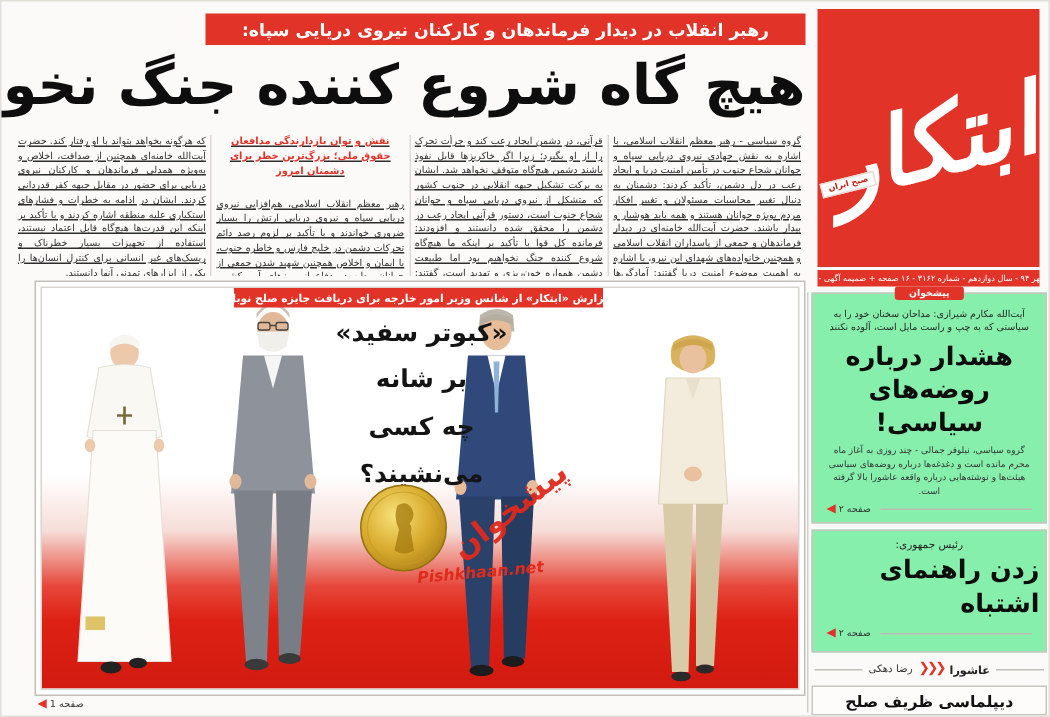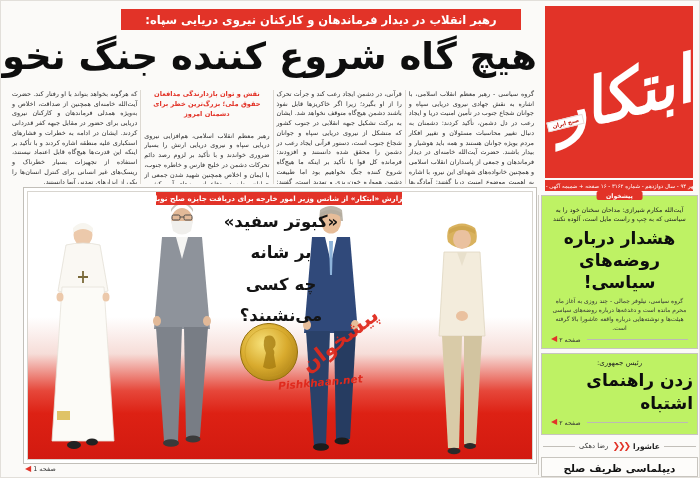--- a/index.html
+++ b/index.html
@@ -20,36 +20,36 @@
     font-size:5.5px; font-weight:bold; padding:1px 4px; transform:rotate(-14deg);
     border:0.5px solid #e8d9d7; letter-spacing:0.3px;
   }
   .dateline{
     position:absolute; top:179px; right:6px; width:148px; height:11px;
     background:#e23328; color:#fff; font-size:5.4px; display:flex;
     align-items:center; justify-content:center; white-space:nowrap; overflow:hidden;
   }
   
   .kicker{
-    position:absolute; top:8px; left:120px; width:400px; height:21px;
+    position:absolute; top:8px; left:136px; width:400px; height:21px;
     background:#e23328; color:#fff; font-weight:bold; font-size:11.5px;
     display:flex; align-items:center; justify-content:center;
   }
   .headline{
     position:absolute; top:30px; left:6px; width:530px; height:55px;
     text-align:center; font-size:37px; font-weight:bold; color:#0e0e0e;
     letter-spacing:-1.5px; line-height:52px; white-space:nowrap;
   }
   .lead-cols{
     position:absolute; top:89px; left:8px; width:528px; height:94px;
     display:flex; gap:0; direction:rtl;
   }
   .col{
     flex:1; font-size:6.4px; line-height:1.52; text-align:justify; color:#2d2d2d;
-    overflow:hidden; padding:0 3px;
+    overflow:hidden; padding:0 3px;text-decoration:underline;
   }
   .col:not(:last-child){ border-left:1px solid #ddd9d2; }
   .subhead{
     color:#e23328; font-weight:bold; text-align:center; font-size:6.6px;
     line-height:1.5; margin-bottom:12px;
   }
   
   .frame-outer{
     position:absolute; top:186px; left:22px; width:514px; height:277px;
     background:#fff; border:1px solid #c2bfb9; padding:3px;
@@ -85,21 +85,21 @@
     position:absolute; top:464px; left:24px; display:flex; align-items:center;
     gap:2px; direction:ltr; font-size:6.5px; color:#333;
   }
   .arrow{ color:#e23328; font-size:8px; line-height:1; }
   
   .vdiv{ position:absolute; top:194px; left:537px; width:1px; height:280px; background:#d2cfc9; }
   .sidebar{
     position:absolute; top:194px; left:540px; width:157px; height:282px;
     display:flex; flex-direction:column; gap:4px;
   }
-  .sb-box{ position:relative; border:1px solid #c8c5bf; background:#bef264; text-align:center; }
+  .sb-box{ position:relative; border:1px solid #c8c5bf; background:#86efac; text-align:center; }
   .sb-box1{ padding:8px 4px 3px; flex:0 0 auto; }
   .sb-badge{
     position:absolute; top:-5px; left:50%; transform:translateX(-50%);
     background:#e23328; color:#fff; font-size:6.2px; font-weight:bold;
     padding:1px 10px; border-radius:2px; white-space:nowrap;
   }
   .sb-intro{ font-size:6.3px; color:#222; line-height:1.5; margin:1px 2px 3px; }
   .sb-h1{ font-size:17px; font-weight:bold; color:#0d0d0d; line-height:1.3; letter-spacing:-0.5px; }
   .sb-lede{ font-size:6px; color:#333; line-height:1.5; margin:3px 4px 2px; }
   .refrow{ display:flex; align-items:center; gap:2px; direction:ltr; margin:3px 5px 2px; font-size:6.3px; color:#333; }

